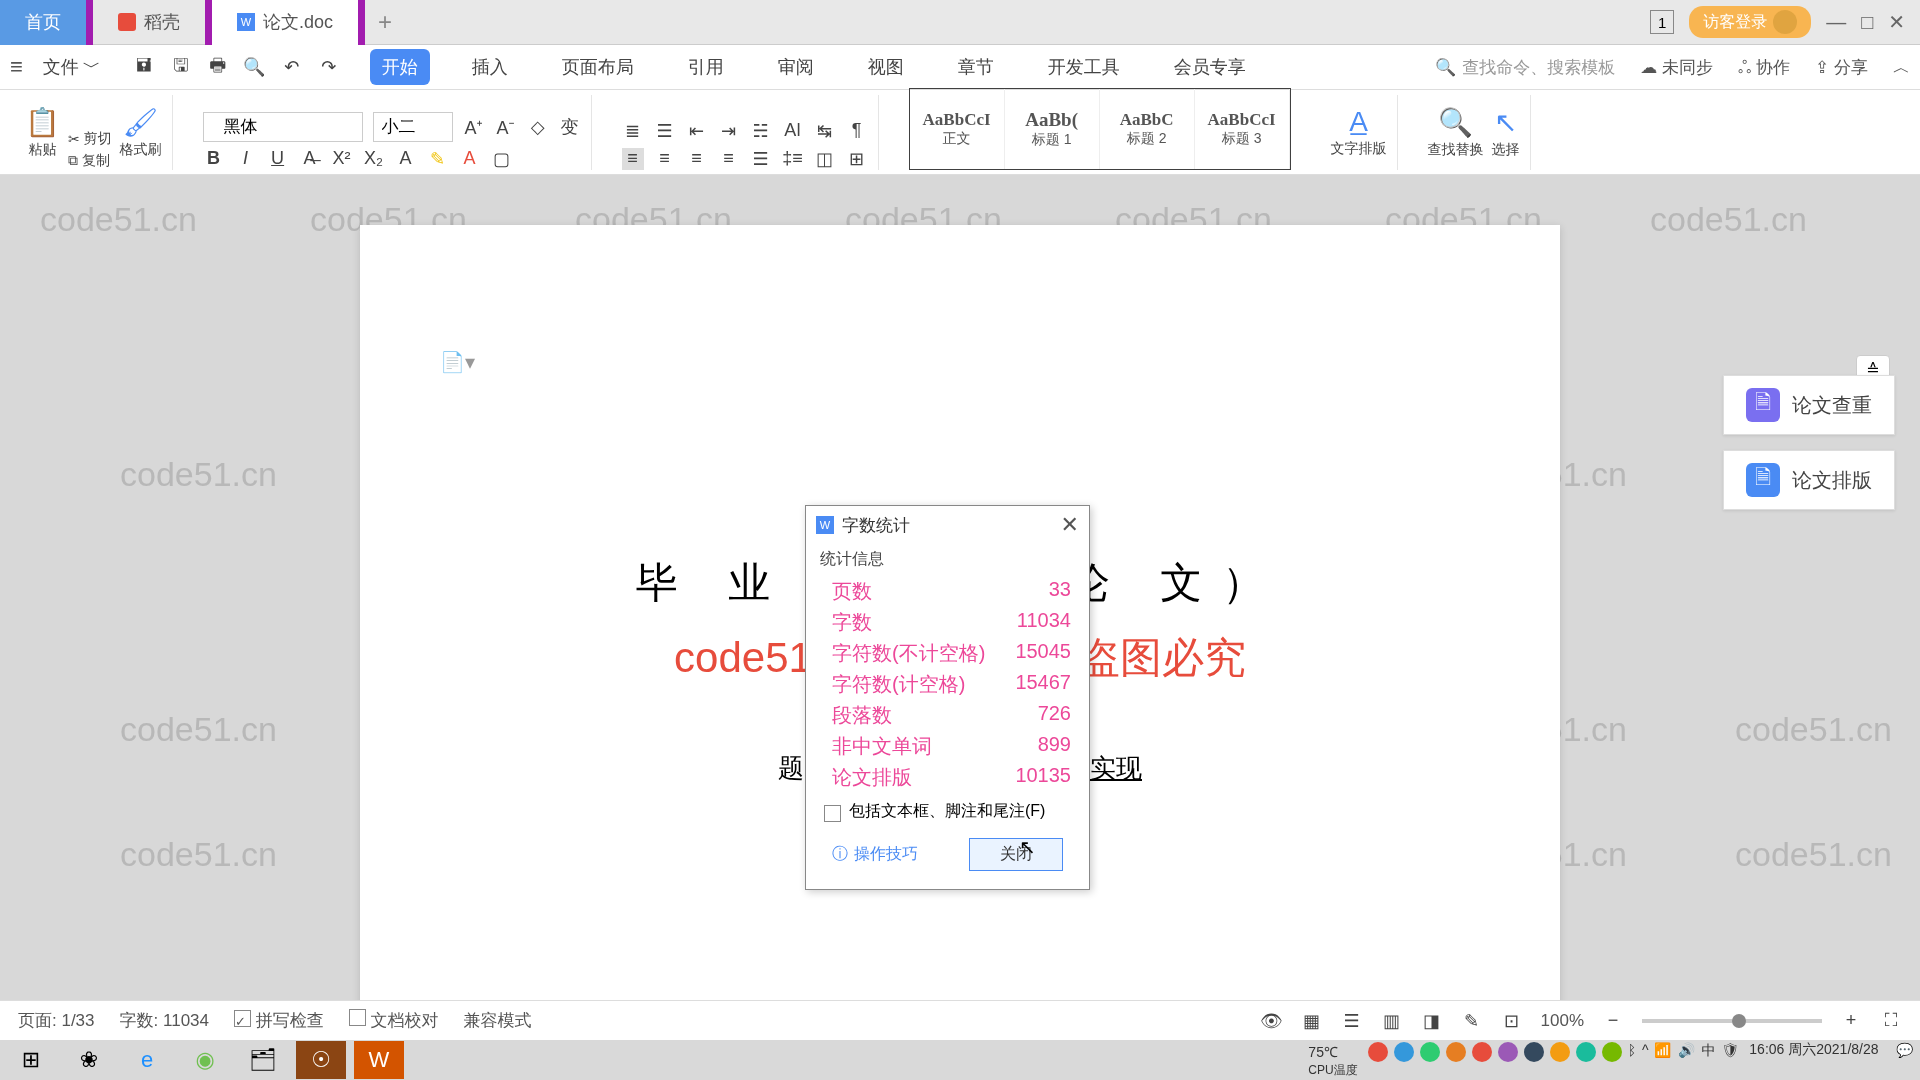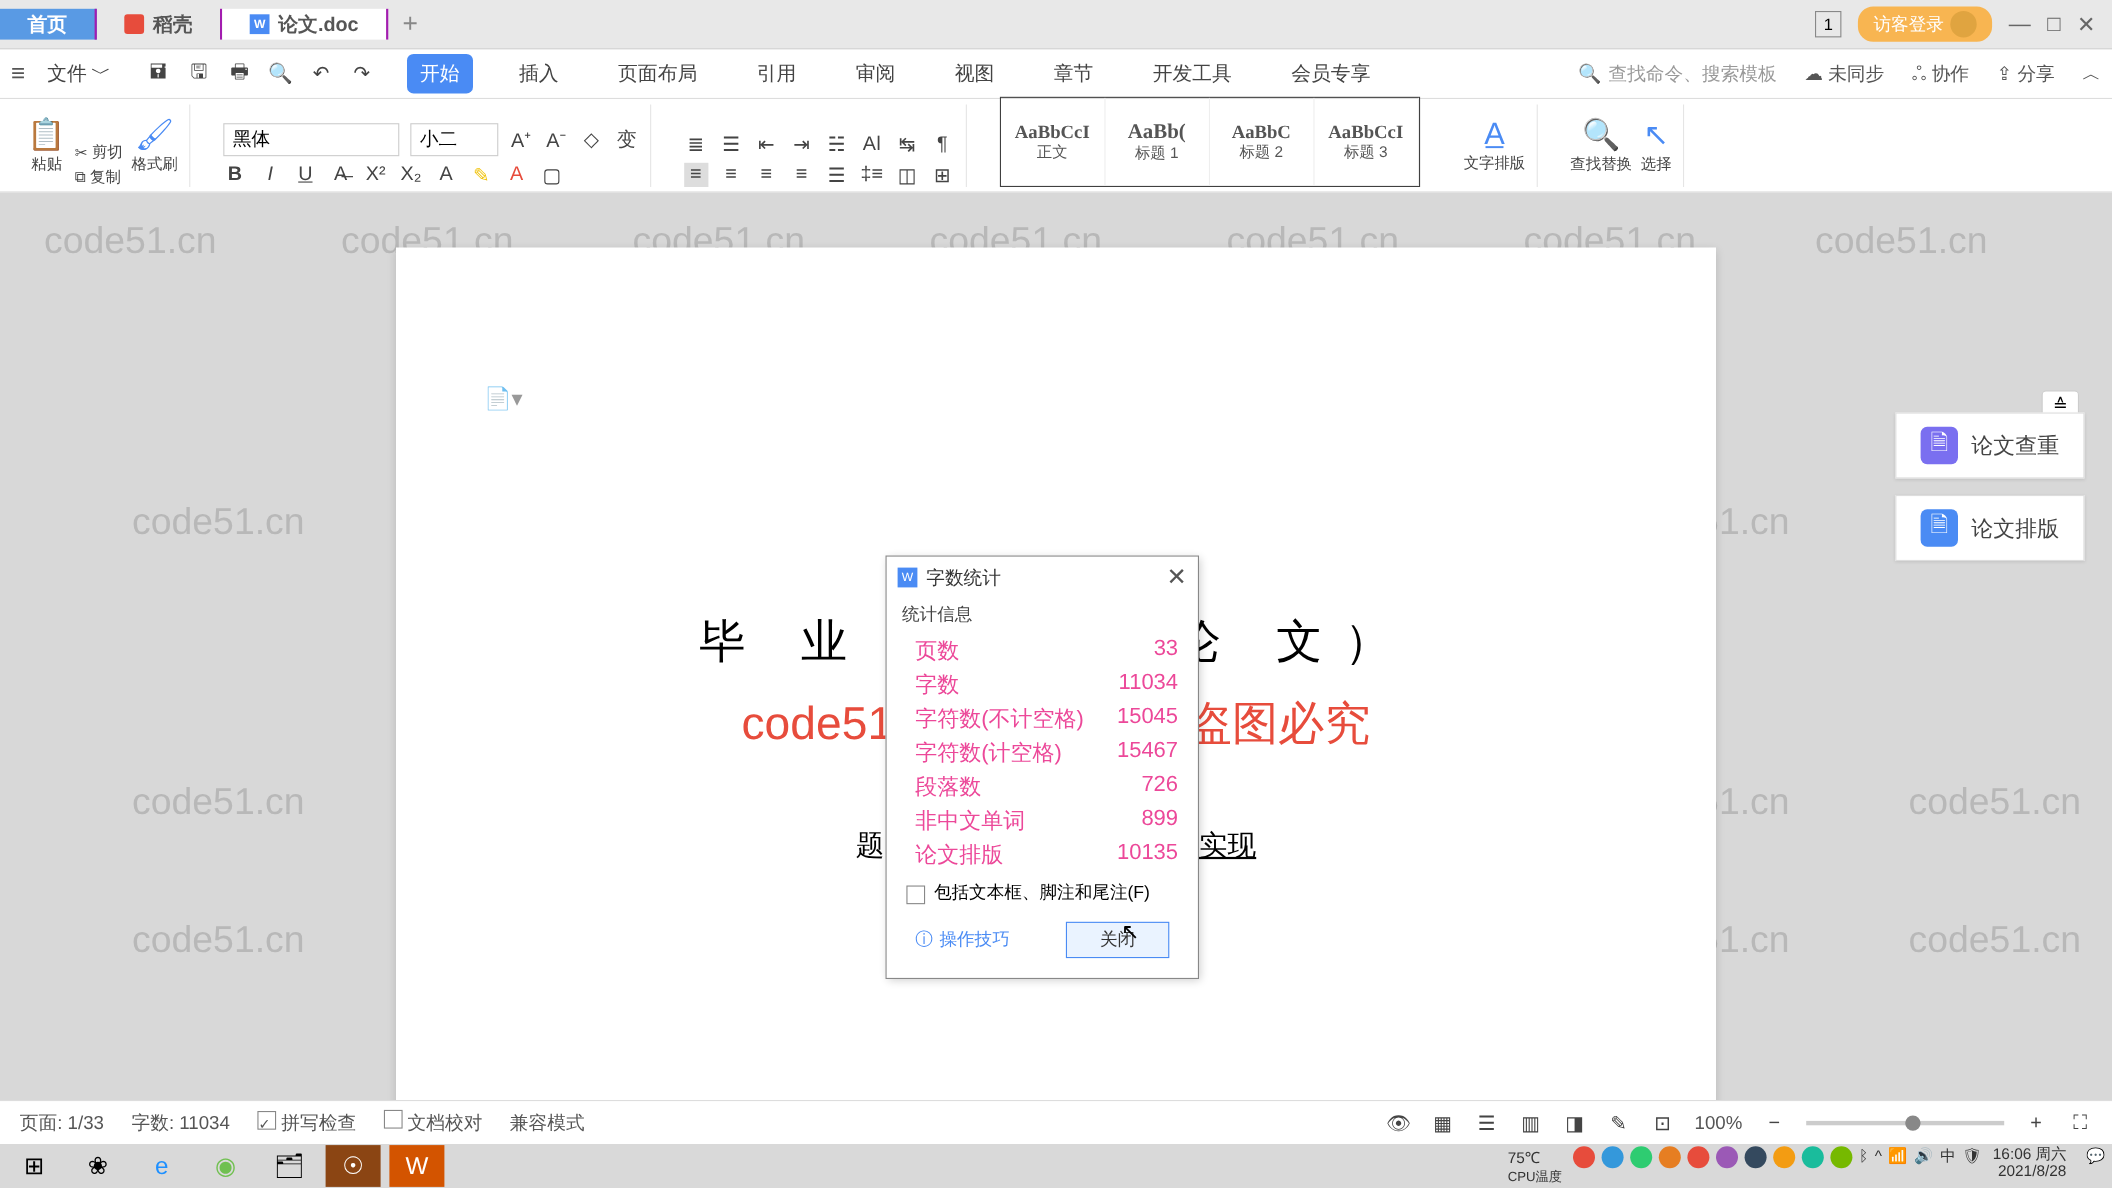--- a/index.html
+++ b/index.html
@@ -1,20 +1,20 @@
 <!DOCTYPE html>
 <html><head>
 <meta charset="utf-8">
 <style>
 *{box-sizing:border-box;margin:0;padding:0;font-family:"Microsoft YaHei",sans-serif;}
 html,body{width:1920px;height:1080px;overflow:hidden;background:#f5f5f5;}
 
 
 .tabbar{height:45px;background:#e8e8e8;display:flex;align-items:center;border-bottom:1px solid #ccc;}
-.tab{height:28px;padding:0 25px;display:flex;align-items:center;gap:8px;font-size:18px;color:#555;cursor:pointer;border-right:2px solid #a21caf;font-weight:bold;}
+.tab{height:45px;padding:0 25px;display:flex;align-items:center;gap:8px;font-size:18px;color:#555;cursor:pointer;border-right:7px solid #a21caf;}
 .tab.home{background:#599ae4;color:#fff;}
 .tab.active{background:#fff;}
 .tab-new{width:40px;text-align:center;font-size:24px;color:#888;}
 .tabbar-right{margin-left:auto;display:flex;align-items:center;gap:15px;padding-right:15px;}
 .num-box{border:1px solid #888;width:24px;height:24px;display:flex;align-items:center;justify-content:center;font-size:15px;}
 .login-btn{background:#f8b551;color:#fff;padding:4px 14px;border-radius:14px;display:flex;align-items:center;gap:6px;font-size:16px;}
 .avatar-circle{width:24px;height:24px;border-radius:50%;background:#e0a440;}
 .win-ctrl{color:#666;font-size:20px;}
 
 .menubar{height:45px;background:#fff;display:flex;align-items:center;gap:0;border-bottom:1px solid #ddd;padding:0 10px;}
@@ -27,21 +27,21 @@
 .ribbon-tab.active{background:#4a8bf4;color:#fff;border-radius:6px;}
 .menubar-right{margin-left:auto;display:flex;align-items:center;gap:25px;font-size:17px;color:#555;}
 .search-cmd{display:flex;align-items:center;gap:6px;color:#999;}
 
 .ribbon{height:85px;background:#fff;display:flex;align-items:center;gap:20px;padding:0 15px;border-bottom:1px solid #ddd;}
 .ribbon-group{display:flex;align-items:flex-end;gap:8px;padding:0 10px;border-right:1px solid #e5e5e5;height:75px;}
 .vstack{display:flex;flex-direction:column;align-items:center;justify-content:center;gap:2px;font-size:14px;color:#444;height:75px;}
 .big-icon{font-size:28px;color:#4a8bf4;}
 .small-btns{display:flex;flex-direction:column;gap:4px;}
 .sbtn{display:flex;align-items:center;gap:4px;font-size:14px;color:#444;}
-.font-sel{border:1px solid #ccc;height:30px;width:160px;padding:0 8px;font-size:17px;}
+.font-sel{border:1px solid #ccc;height:30px;width:160px;padding:0 20px;font-size:17px;}
 .size-sel{border:1px solid #ccc;height:30px;width:80px;padding:0 8px;font-size:17px;}
 .row{display:flex;gap:10px;align-items:center;}
 .col{display:flex;flex-direction:column;gap:6px;}
 .tb-icon{width:22px;height:22px;display:inline-flex;align-items:center;justify-content:center;font-size:18px;color:#444;}
 .style-box{border:1px solid #404040;height:82px;display:flex;}
 .style-item{width:95px;display:flex;flex-direction:column;align-items:center;justify-content:center;font-size:14px;color:#555;border-right:1px solid #eee;}
 .style-prev{font-family:serif;font-size:17px;font-weight:bold;}
 
 .doc-area{position:relative;height:calc(100% - 45px - 45px - 85px - 40px - 40px);background:linear-gradient(#d8d8d8,#d8d8d8);overflow:hidden;display:flex;justify-content:center;}
 .page{width:1200px;background:#fff;margin-top:50px;box-shadow:0 2px 8px rgba(0,0,0,0.15);position:relative;min-height:1000px;padding:90px 120px;}
@@ -75,21 +75,21 @@
 .zoom-slider{width:180px;height:4px;background:#ccc;position:relative;}
 .zoom-slider::after{content:"";position:absolute;left:50%;top:-5px;width:14px;height:14px;background:#888;border-radius:50%;}
 .chk{width:17px;height:17px;border:1px solid #888;display:inline-block;}
 .chked::after{content:"✓";font-size:13px;}
 
 .taskbar{height:40px;background:#d9d9d9;display:flex;align-items:center;gap:8px;padding:0 6px;}
 .task-btn{width:50px;height:38px;display:flex;align-items:center;justify-content:center;font-size:22px;}
 .task-right{margin-left:auto;display:flex;align-items:flex-start;gap:10px;color:#333;font-size:14px;}
 .tray{display:flex;gap:6px;}
 .tray-ico{width:20px;height:20px;border-radius:50%;}
-.clock{display:flex;flex-direction:column;align-items:flex-end;font-size:14px;line-height:1.1;margin-right:8px;}
+.clock{display:flex;flex-direction:row;align-items:flex-end;font-size:14px;line-height:1.1;margin-right:8px;}
 .cursor{position:absolute;left:1019px;top:660px;font-size:20px;z-index:200;pointer-events:none;}
 .doc-icon-small{width:18px;height:18px;background:#4a8bf4;color:#fff;font-size:11px;display:inline-flex;align-items:center;justify-content:center;}
 .d-icon{width:18px;height:18px;background:#e74c3c;border-radius:3px;}
 .page-mark{position:absolute;left:80px;top:125px;color:#999;font-size:20px;}
 </style>
 </head>
 <body>
 
 <div class="tabbar">
   <div class="tab home">首页</div>

